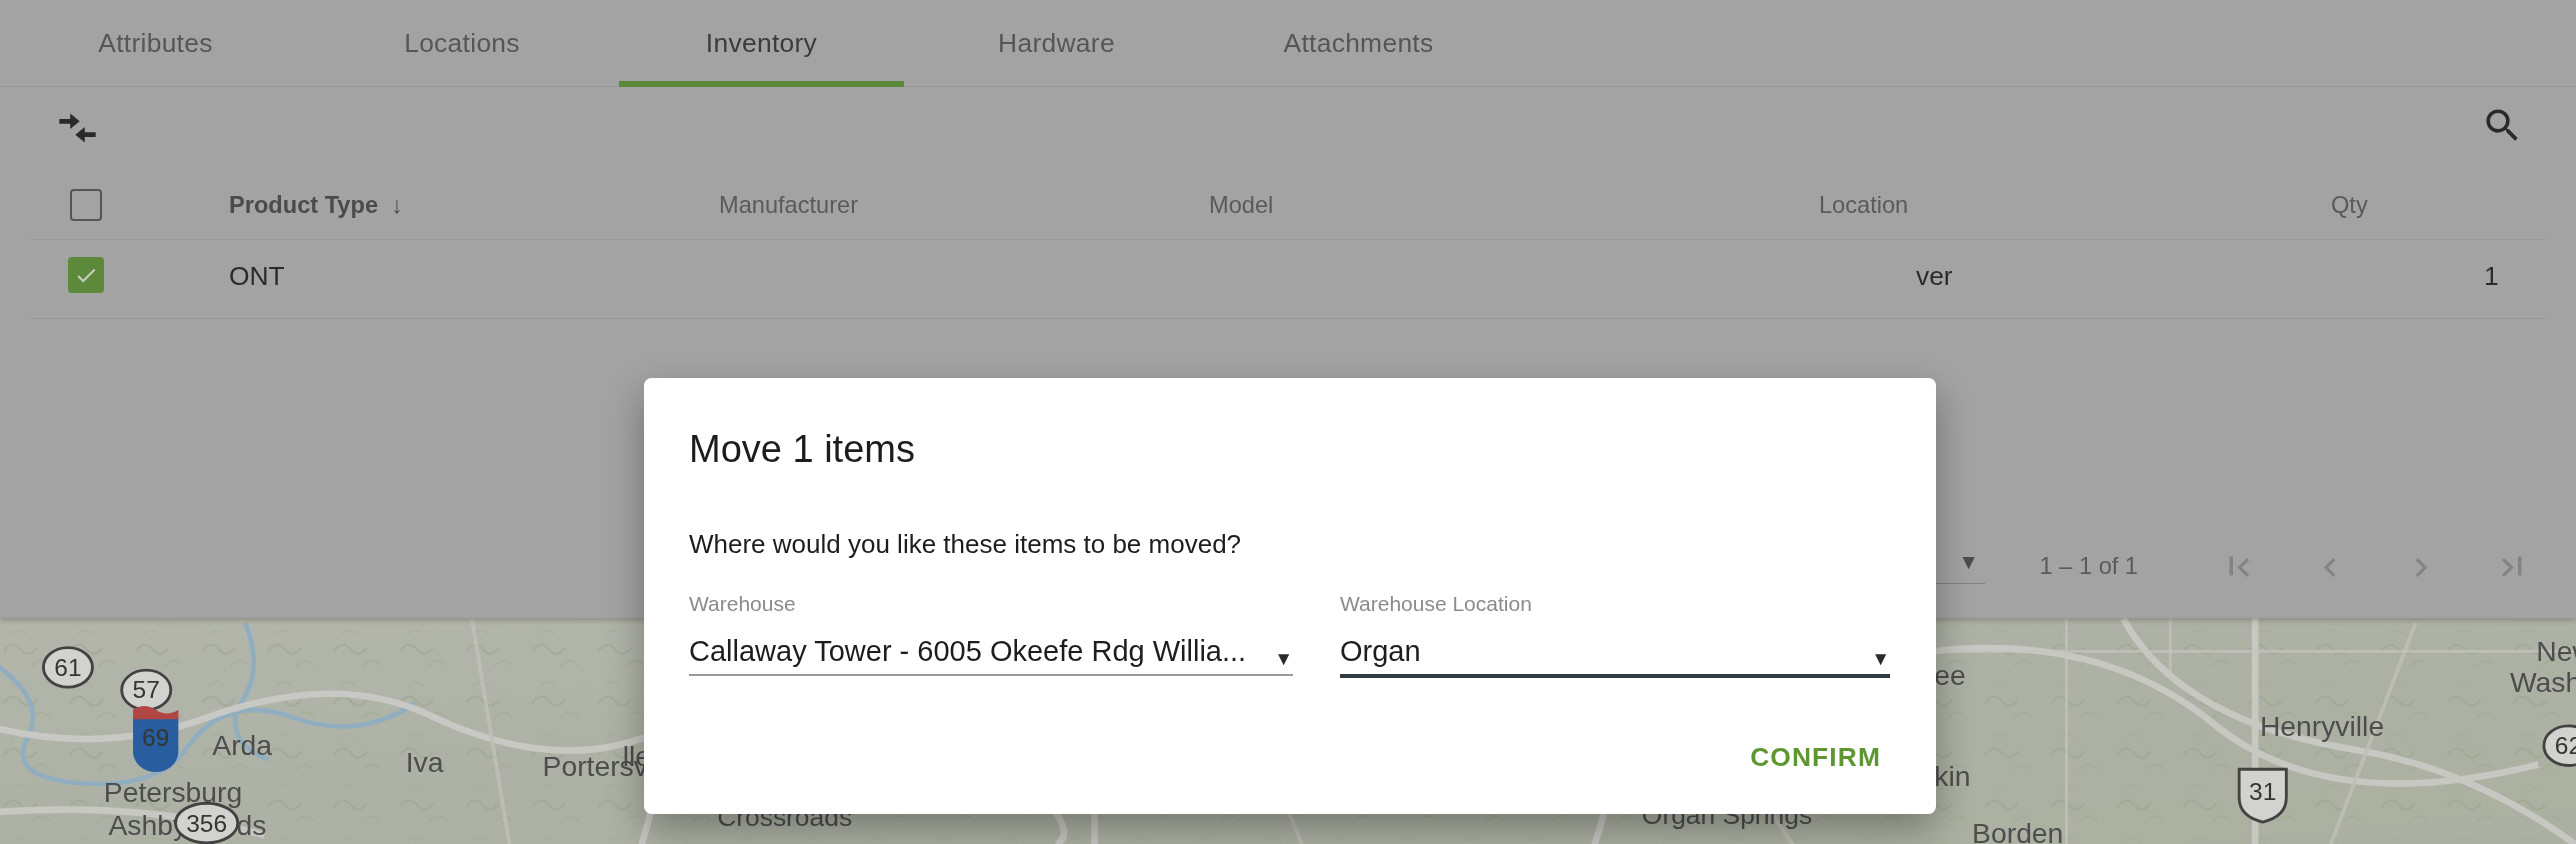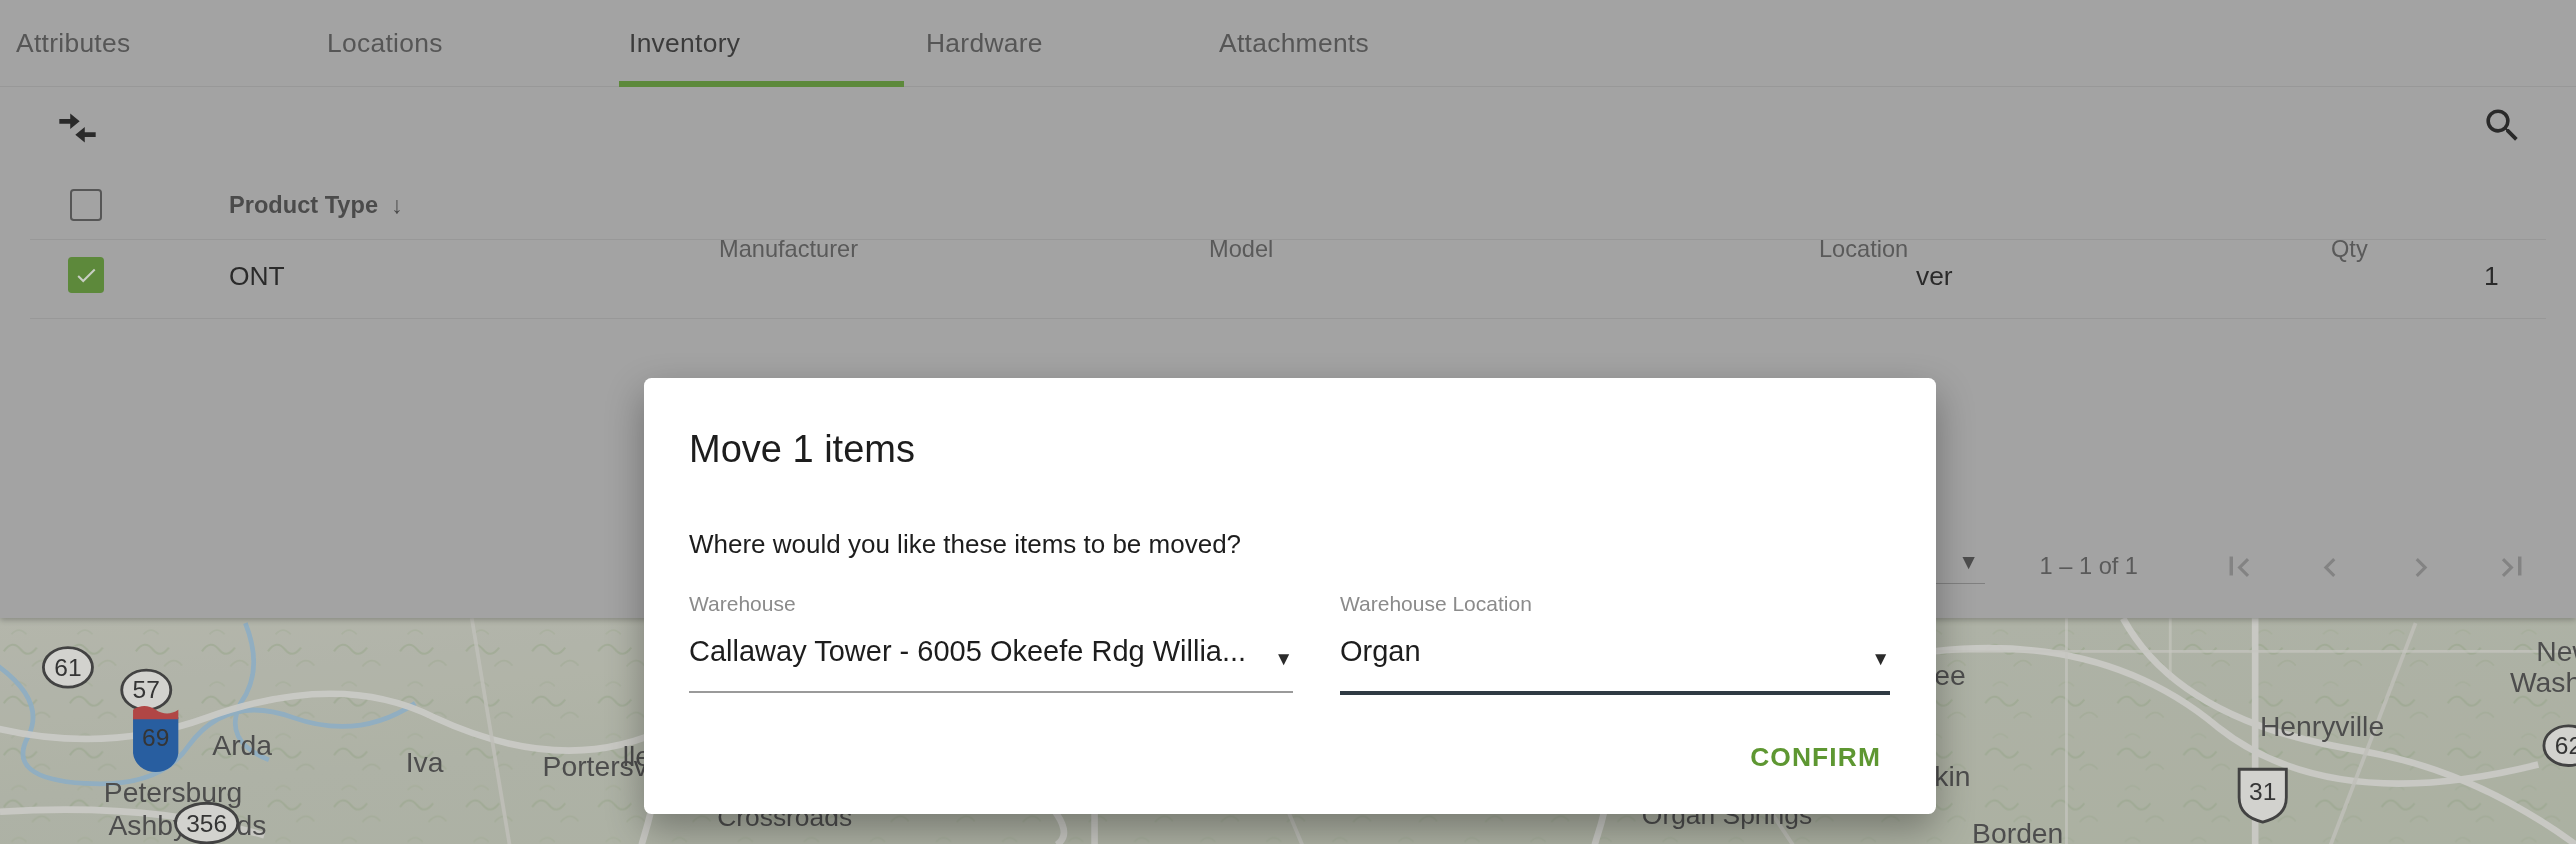--- a/index.html
+++ b/index.html
@@ -39,21 +39,21 @@
   .hicon { width: 45px; height: 45px; display: flex; align-items: center; justify-content: center; cursor: pointer; }
 
   
   .tabs {
     position: relative; height: 87px; width: 100%;
     border-bottom: 0.9px solid #a9a9a9;
     display: flex; align-items: center;
   }
   .tab {
     position: relative; height: 87px;
-    display: flex; align-items: center; justify-content: flex-start;
+    display: flex; align-items: center; justify-content: center;
     font-size: 26.4px; color: #555555; letter-spacing: 0.3px; cursor: pointer;
     padding: 0 16px;
   }
   .tab.active { color: #333333; }
   .tab.active::after {
     content: ""; position: absolute; left: 5.7px; right: 5.7px; bottom: 0;
     height: 5.7px; background: #5E9732;
   }
   .tab-0 { width: 311px; }
   .tab-1 { width: 302px; }
@@ -67,21 +67,21 @@
   }
   .tb-left { position: absolute; left: 55px; top: 21px; cursor: pointer; }
   .tb-right { position: absolute; right: 52px; top: 17px; cursor: pointer; }
 
   
   .thead {
     position: relative; height: 59px; width: 100%;
     font-size: 23.6px; color: #474747; font-weight: bold;
   }
   .th { position: absolute; top: 0; white-space: nowrap; display: flex; align-items: center; gap: 13.2px; }
-  .th.dim { font-weight: normal; color: #5a5a5a; margin-top: 44px; }
+  .th.dim { font-weight: normal; color: #5a5a5a; }
   .row-divider { position: absolute; left: 30px; right: 30px; height: 0.9px; background: #a9a9a9; }
   .trow {
     position: relative; height: 79px; width: 100%;
     font-size: 26.4px; color: #1d1d1d;
   }
   .td { position: absolute; top: 21px; white-space: nowrap; }
 
   .checkbox-outline {
     width: 32px; height: 32px; border: 2.8px solid #555; border-radius: 3.8px;
     cursor: pointer;
@@ -123,21 +123,21 @@
   .dlg-question {
     position: absolute; left: 45px; top: 151px;
     font-size: 26px; color: #1d1d1d;
   }
   .field { position: absolute; top: 214px; }
   .field-warehouse { left: 45px; width: 604px; }
   .field-location  { left: 696px; width: 550px; }
   .field-label { font-size: 21px; color: #8b8b8b; margin-bottom: 19px; }
   .field-control {
     display: flex; align-items: flex-end; justify-content: space-between;
-    padding-bottom: 23px;
+    padding-bottom: 6px;
   }
   .field-value {
     font-size: 29px; color: #1d1d1d; white-space: nowrap;
     overflow: hidden; text-overflow: ellipsis;
   }
   .field-underline { height: 1.9px; background: #9a9a9a; }
   .field-underline.focused { height: 3.8px; background: #2f3a43; }
   .caret { margin-left: 13.2px; font-size: 19px; color: #2b2b2b; line-height: 1; }
   .dlg-actions {
     position: absolute; right: 34px; bottom: 26.4px;

